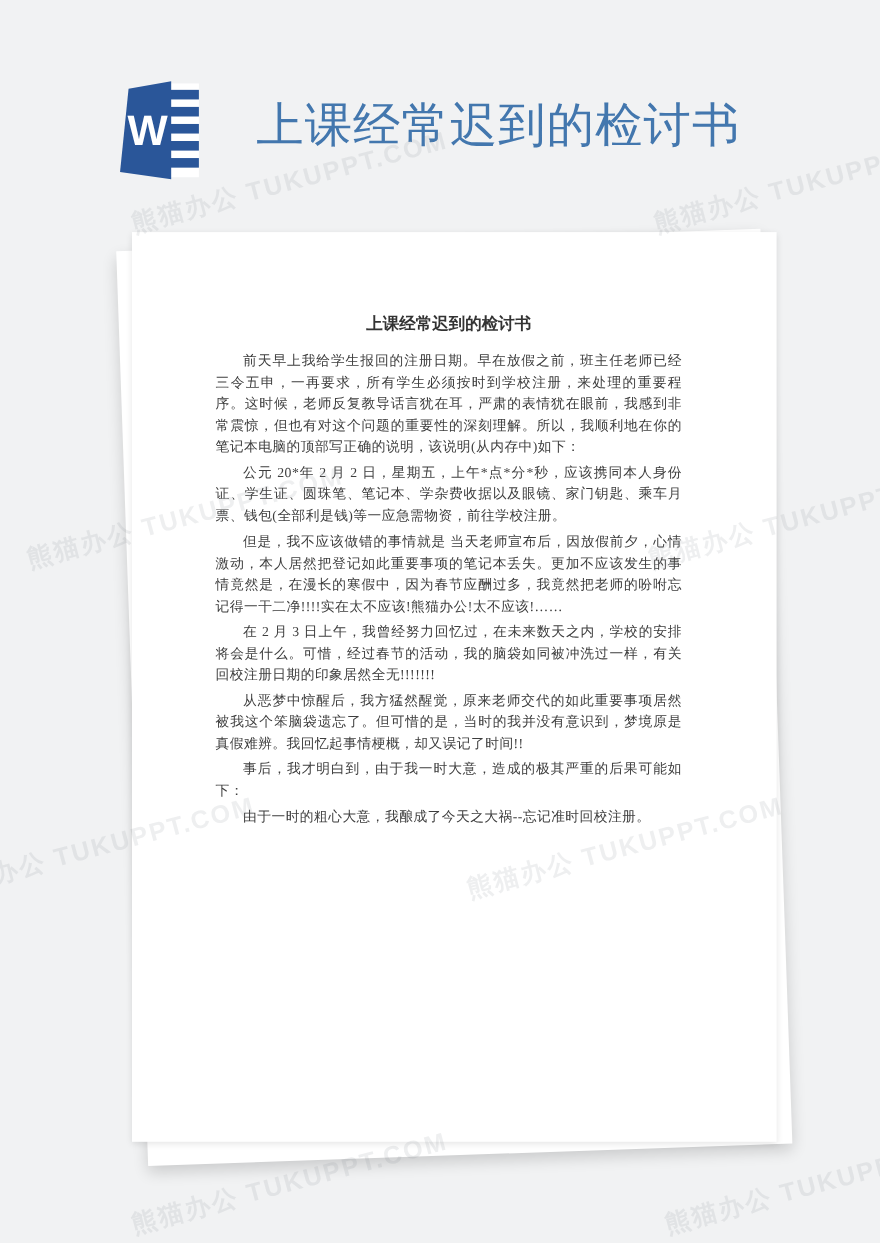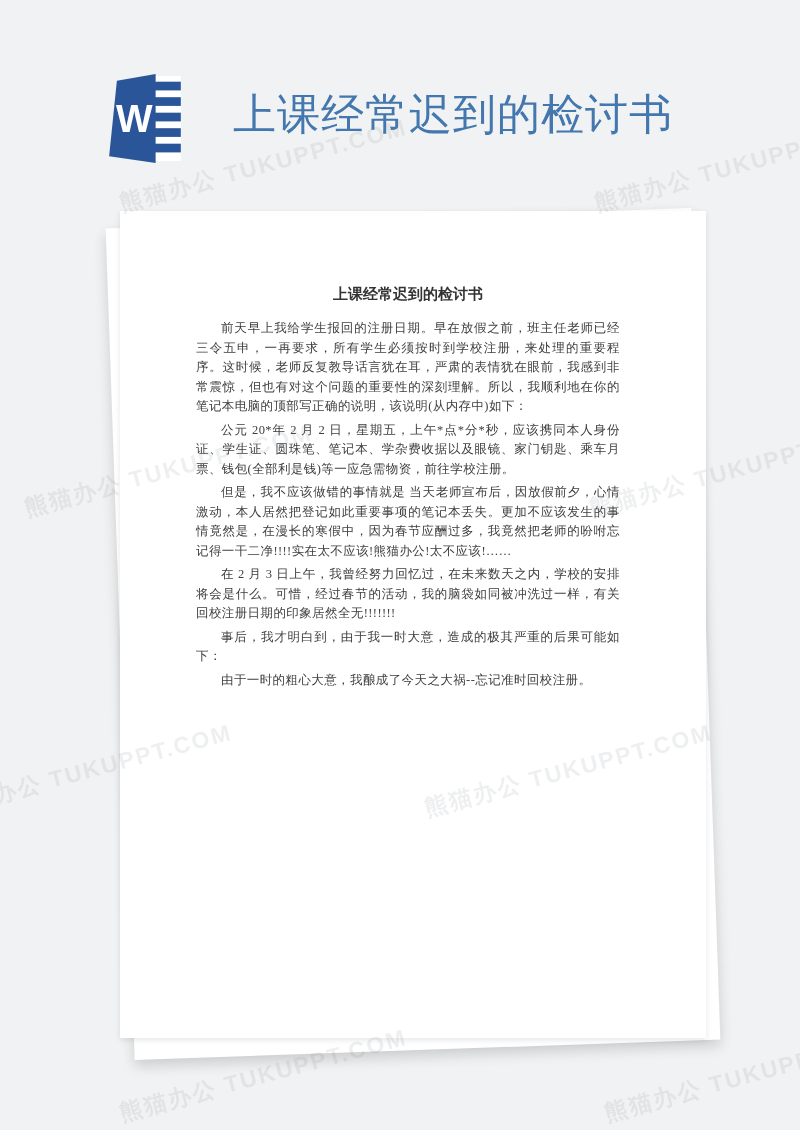--- a/index.html
+++ b/index.html
@@ -85,20 +85,21 @@
   <div class="header-title">上课经常迟到的检讨书</div>
 
   <div class="sheet-back"></div>
   <div class="sheet-front">
     <h1 class="doc-title">上课经常迟到的检讨书</h1>
     <div class="doc-body">
         <p>前天早上我给学生报回的注册日期。早在放假之前，班主任老师已经三令五申，一再要求，所有学生必须按时到学校注册，来处理的重要程序。这时候，老师反复教导话言犹在耳，严肃的表情犹在眼前，我感到非常震惊，但也有对这个问题的重要性的深刻理解。所以，我顺利地在你的笔记本电脑的顶部写正确的说明，该说明(从内存中)如下：</p>
         <p>公元 20*年 2 月 2 日，星期五，上午*点*分*秒，应该携同本人身份证、学生证、圆珠笔、笔记本、学杂费收据以及眼镜、家门钥匙、乘车月票、钱包(全部利是钱)等一应急需物资，前往学校注册。</p>
         <p>但是，我不应该做错的事情就是 当天老师宣布后，因放假前夕，心情激动，本人居然把登记如此重要事项的笔记本丢失。更加不应该发生的事情竟然是，在漫长的寒假中，因为春节应酬过多，我竟然把老师的吩咐忘记得一干二净!!!!实在太不应该!熊猫办公!太不应该!……</p>
         <p>在 2 月 3 日上午，我曾经努力回忆过，在未来数天之内，学校的安排将会是什么。可惜，经过春节的活动，我的脑袋如同被冲洗过一样，有关回校注册日期的印象居然全无!!!!!!!</p>
+        <p>从恶梦中惊醒后，我方猛然醒觉，原来老师交代的如此重要事项居然被我这个笨脑袋遗忘了。但可惜的是，当时的我并没有意识到，梦境原是真假难辨。我回忆起事情梗概，却又误记了时间!!</p>
         <p>事后，我才明白到，由于我一时大意，造成的极其严重的后果可能如下：</p>
         <p>由于一时的粗心大意，我酿成了今天之大祸--忘记准时回校注册。</p>
       </div>
   </div>
 
   <div class="watermark-layer">
       <span class="wm" style="left: 115px; top: 150px;">熊猫办公 TUKUPPT.COM</span>
       <span class="wm" style="left: 590px; top: 150px;">熊猫办公 TUKUPPT.COM</span>
       <span class="wm" style="left: 20px; top: 455px;">熊猫办公 TUKUPPT.COM</span>
       <span class="wm" style="left: 585px; top: 455px;">熊猫办公 TUKUPPT.COM</span>

